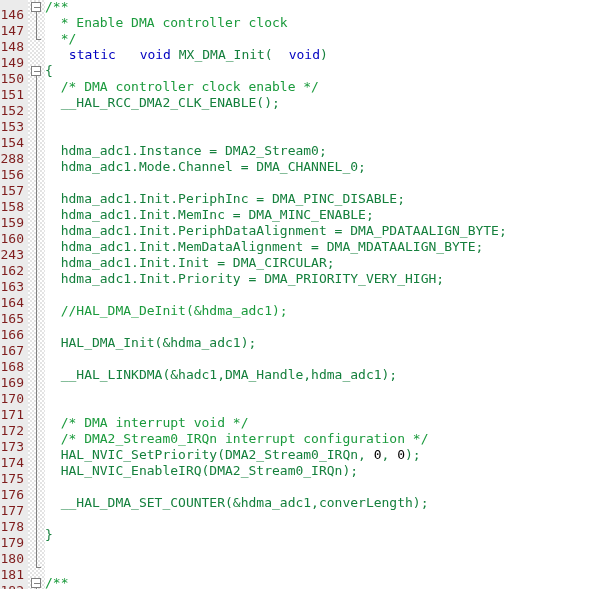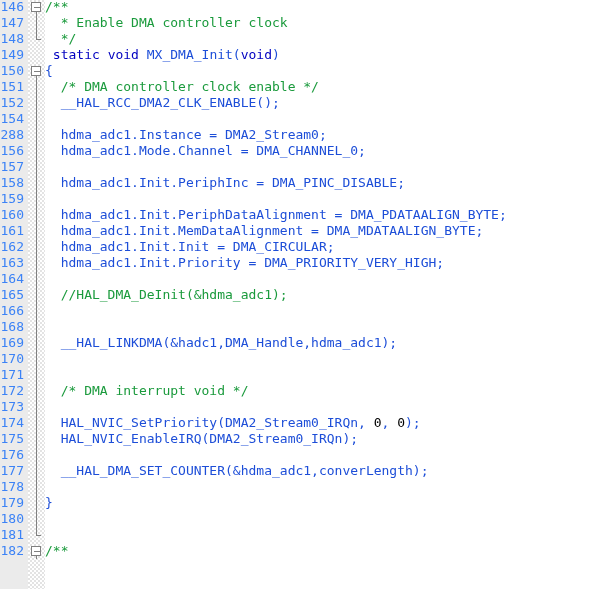--- a/index.html
+++ b/index.html
@@ -55,25 +55,25 @@
   }
   .row {
     position: relative;
     height: 16px;
     line-height: 16px;
     white-space: pre;
   }
   .lineno {
     position: absolute;
     left: 0;
-    top: 0;
+    top: 8px;
     width: 24px;
     text-align: right;
     font-size: 13px;
-    color: #3b82f6;
+    color: #7f1d1d;
     letter-spacing: 0px;
   }
 
   
   .foldcell {
     position: absolute;
     left: 28px;
     top: 0;
     width: 17px;
     height: 16px;
@@ -131,60 +131,62 @@
   }
 
   
   .code {
     position: absolute;
     left: 45px;
     top: 0;
     font-size: 13px;
     color: #000000;
   }
-  .tok-kw      { color: #0000c0; }
+  .tok-kw      { color: #0000c0; margin-left: 16px; }
   .tok-comment { color: #1a9a3c; }
-  .tok-plain   { color: #1d4ed8; }
+  .tok-plain   { color: #15803d; }
   .tok-num     { color: #000000; }
 </style>
 </head>
 <body>
 
 <div id="editor">
 
   <div class="gutter-number-band"></div>
   <div class="gutter-fold-band"></div>
 
   <div class="rows" id="rows" style="top: -1px;">
       <div class="row"><span class="lineno">146</span><div class="foldcell"><span class="fold-box"></span><span class="fold-line-half-top"></span></div><span class="code"><span class="tok-comment">/**</span></span></div>
       <div class="row"><span class="lineno">147</span><div class="foldcell"><span class="fold-line-full"></span></div><span class="code"><span class="tok-comment">  * Enable DMA controller clock</span></span></div>
       <div class="row"><span class="lineno">148</span><div class="foldcell"><span class="fold-end"></span><span class="fold-end-foot"></span></div><span class="code"><span class="tok-comment">  */</span></span></div>
       <div class="row"><span class="lineno">149</span><div class="foldcell"></div><span class="code"><span class="tok-plain"> </span><span class="tok-kw">static</span><span class="tok-plain"> </span><span class="tok-kw">void</span><span class="tok-plain"> MX_DMA_Init(</span><span class="tok-kw">void</span><span class="tok-plain">)</span></span></div>
       <div class="row"><span class="lineno">150</span><div class="foldcell"><span class="fold-box"></span><span class="fold-line-half-top"></span></div><span class="code"><span class="tok-plain">{</span></span></div>
       <div class="row"><span class="lineno">151</span><div class="foldcell"><span class="fold-line-full"></span></div><span class="code"><span class="tok-comment">  /* DMA controller clock enable */</span></span></div>
       <div class="row"><span class="lineno">152</span><div class="foldcell"><span class="fold-line-full"></span></div><span class="code"><span class="tok-plain">  __HAL_RCC_DMA2_CLK_ENABLE();</span></span></div>
+      <div class="row"><span class="lineno">153</span><div class="foldcell"><span class="fold-line-full"></span></div><span class="code"></span></div>
       <div class="row"><span class="lineno">154</span><div class="foldcell"><span class="fold-line-full"></span></div><span class="code"></span></div>
       <div class="row"><span class="lineno">288</span><div class="foldcell"><span class="fold-line-full"></span></div><span class="code"><span class="tok-plain">  hdma_adc1.Instance = DMA2_Stream0;</span></span></div>
       <div class="row"><span class="lineno">156</span><div class="foldcell"><span class="fold-line-full"></span></div><span class="code"><span class="tok-plain">  hdma_adc1.Mode.Channel = DMA_CHANNEL_0;</span></span></div>
       <div class="row"><span class="lineno">157</span><div class="foldcell"><span class="fold-line-full"></span></div></div>
       <div class="row"><span class="lineno">158</span><div class="foldcell"><span class="fold-line-full"></span></div><span class="code"><span class="tok-plain">  hdma_adc1.Init.PeriphInc = DMA_PINC_DISABLE;</span></span></div>
-      <div class="row"><span class="lineno">159</span><div class="foldcell"><span class="fold-line-full"></span></div></div>
+      <div class="row"><span class="lineno">159</span><div class="foldcell"><span class="fold-line-full"></span></div><span class="code"><span class="tok-plain">  hdma_adc1.Init.MemInc = DMA_MINC_ENABLE;</span></span></div>
       <div class="row"><span class="lineno">160</span><div class="foldcell"><span class="fold-line-full"></span></div><span class="code"><span class="tok-plain">  hdma_adc1.Init.PeriphDataAlignment = DMA_PDATAALIGN_BYTE;</span></span></div>
-      <div class="row"><span class="lineno">161</span><div class="foldcell"><span class="fold-line-full"></span></div><span class="code"><span class="tok-plain">  hdma_adc1.Init.MemDataAlignment = DMA_MDATAALIGN_BYTE;</span></span></div>
+      <div class="row"><span class="lineno">243</span><div class="foldcell"><span class="fold-line-full"></span></div><span class="code"><span class="tok-plain">  hdma_adc1.Init.MemDataAlignment = DMA_MDATAALIGN_BYTE;</span></span></div>
       <div class="row"><span class="lineno">162</span><div class="foldcell"><span class="fold-line-full"></span></div><span class="code"><span class="tok-plain">  hdma_adc1.Init.Init = DMA_CIRCULAR;</span></span></div>
       <div class="row"><span class="lineno">163</span><div class="foldcell"><span class="fold-line-full"></span></div><span class="code"><span class="tok-plain">  hdma_adc1.Init.Priority = DMA_PRIORITY_VERY_HIGH;</span></span></div>
       <div class="row"><span class="lineno">164</span><div class="foldcell"><span class="fold-line-full"></span></div><span class="code"></span></div>
       <div class="row"><span class="lineno">165</span><div class="foldcell"><span class="fold-line-full"></span></div><span class="code"><span class="tok-comment">  //HAL_DMA_DeInit(&amp;hdma_adc1);</span></span></div>
       <div class="row"><span class="lineno">166</span><div class="foldcell"><span class="fold-line-full"></span></div><span class="code"></span></div>
+      <div class="row"><span class="lineno">167</span><div class="foldcell"><span class="fold-line-full"></span></div><span class="code"><span class="tok-plain">  HAL_DMA_Init(&amp;hdma_adc1);</span></span></div>
       <div class="row"><span class="lineno">168</span><div class="foldcell"><span class="fold-line-full"></span></div><span class="code"></span></div>
       <div class="row"><span class="lineno">169</span><div class="foldcell"><span class="fold-line-full"></span></div><span class="code"><span class="tok-plain">  __HAL_LINKDMA(&amp;hadc1,DMA_Handle,hdma_adc1);</span></span></div>
       <div class="row"><span class="lineno">170</span><div class="foldcell"><span class="fold-line-full"></span></div><span class="code"></span></div>
       <div class="row"><span class="lineno">171</span><div class="foldcell"><span class="fold-line-full"></span></div></div>
       <div class="row"><span class="lineno">172</span><div class="foldcell"><span class="fold-line-full"></span></div><span class="code"><span class="tok-comment">  /* DMA interrupt void */</span></span></div>
-      <div class="row"><span class="lineno">173</span><div class="foldcell"><span class="fold-line-full"></span></div></div>
+      <div class="row"><span class="lineno">173</span><div class="foldcell"><span class="fold-line-full"></span></div><span class="code"><span class="tok-comment">  /* DMA2_Stream0_IRQn interrupt configuration */</span></span></div>
       <div class="row"><span class="lineno">174</span><div class="foldcell"><span class="fold-line-full"></span></div><span class="code"><span class="tok-plain">  HAL_NVIC_SetPriority(DMA2_Stream0_IRQn, </span><span class="tok-num">0</span><span class="tok-plain">, </span><span class="tok-num">0</span><span class="tok-plain">);</span></span></div>
       <div class="row"><span class="lineno">175</span><div class="foldcell"><span class="fold-line-full"></span></div><span class="code"><span class="tok-plain">  HAL_NVIC_EnableIRQ(DMA2_Stream0_IRQn);</span></span></div>
       <div class="row"><span class="lineno">176</span><div class="foldcell"><span class="fold-line-full"></span></div><span class="code"></span></div>
       <div class="row"><span class="lineno">177</span><div class="foldcell"><span class="fold-line-full"></span></div><span class="code"><span class="tok-plain">  __HAL_DMA_SET_COUNTER(&amp;hdma_adc1,converLength);</span></span></div>
       <div class="row"><span class="lineno">178</span><div class="foldcell"><span class="fold-line-full"></span></div><span class="code"></span></div>
       <div class="row"><span class="lineno">179</span><div class="foldcell"><span class="fold-line-full"></span></div><span class="code"><span class="tok-plain">}</span></span></div>
       <div class="row"><span class="lineno">180</span><div class="foldcell"><span class="fold-line-full"></span></div><span class="code"></span></div>
       <div class="row"><span class="lineno">181</span><div class="foldcell"><span class="fold-end"></span><span class="fold-end-foot"></span></div><span class="code"></span></div>
       <div class="row"><span class="lineno">182</span><div class="foldcell"><span class="fold-box"></span><span class="fold-line-half-top"></span></div><span class="code"><span class="tok-comment">/**</span></span></div>
     </div>

